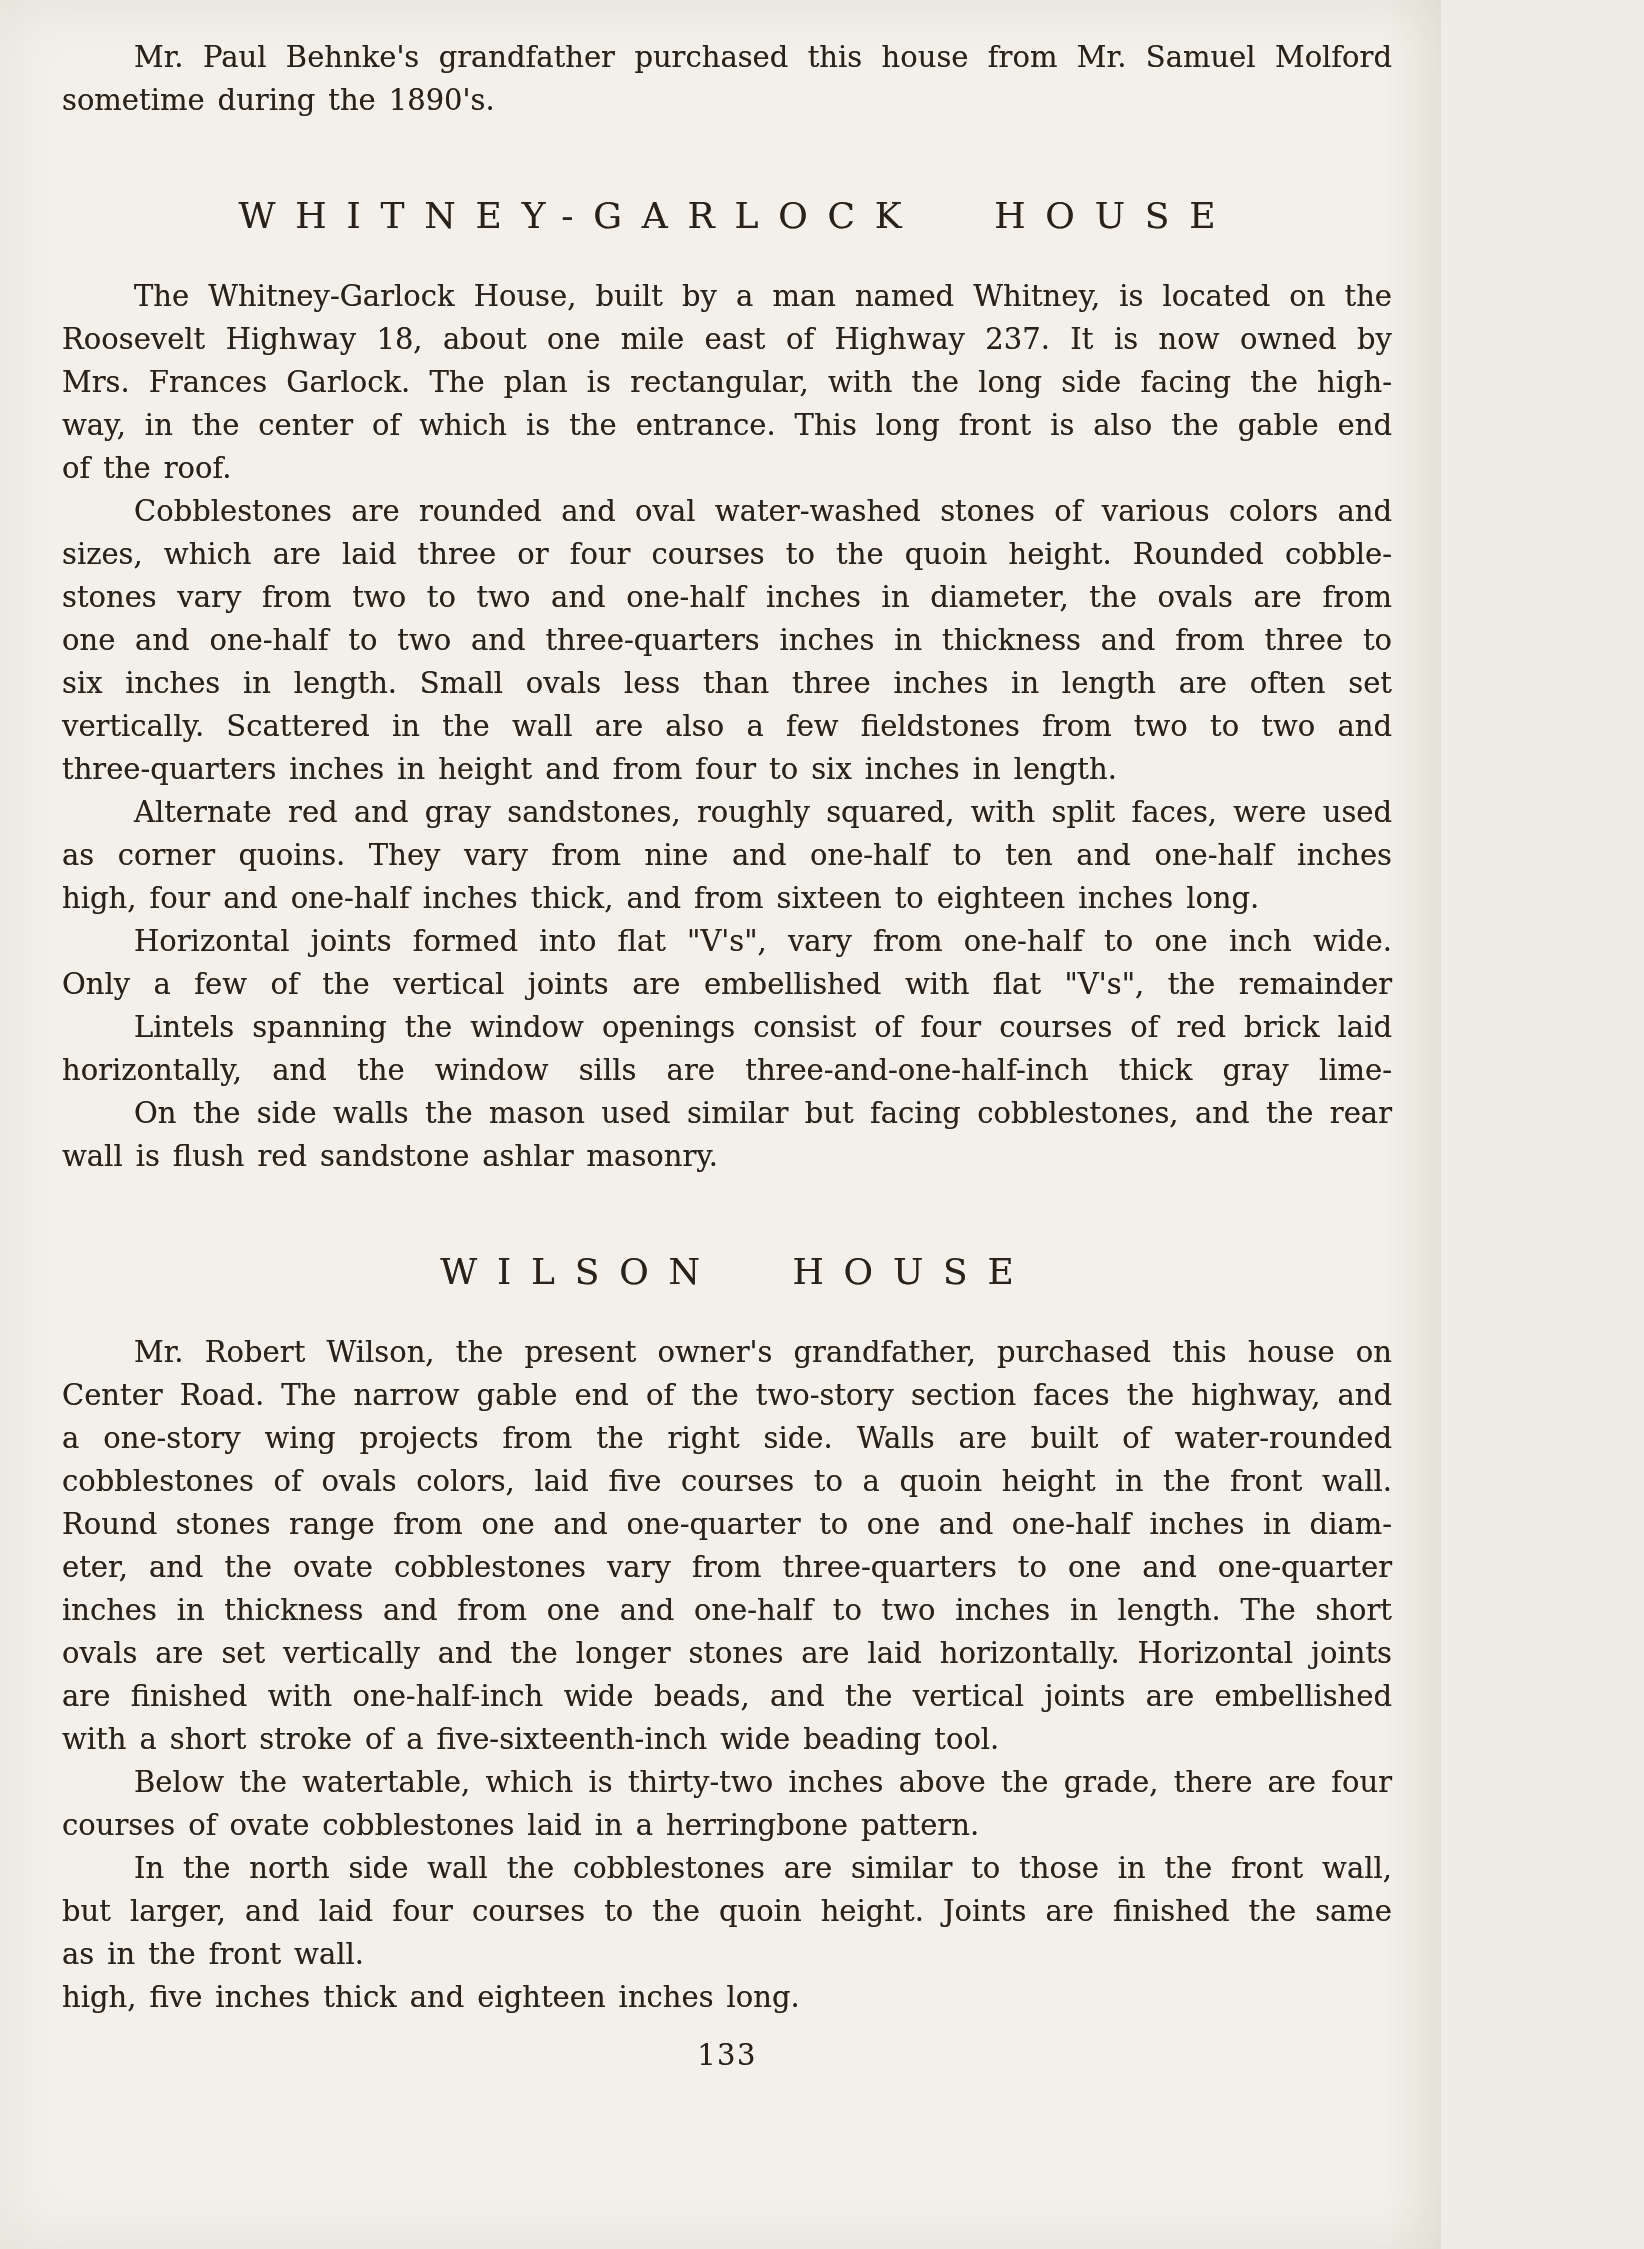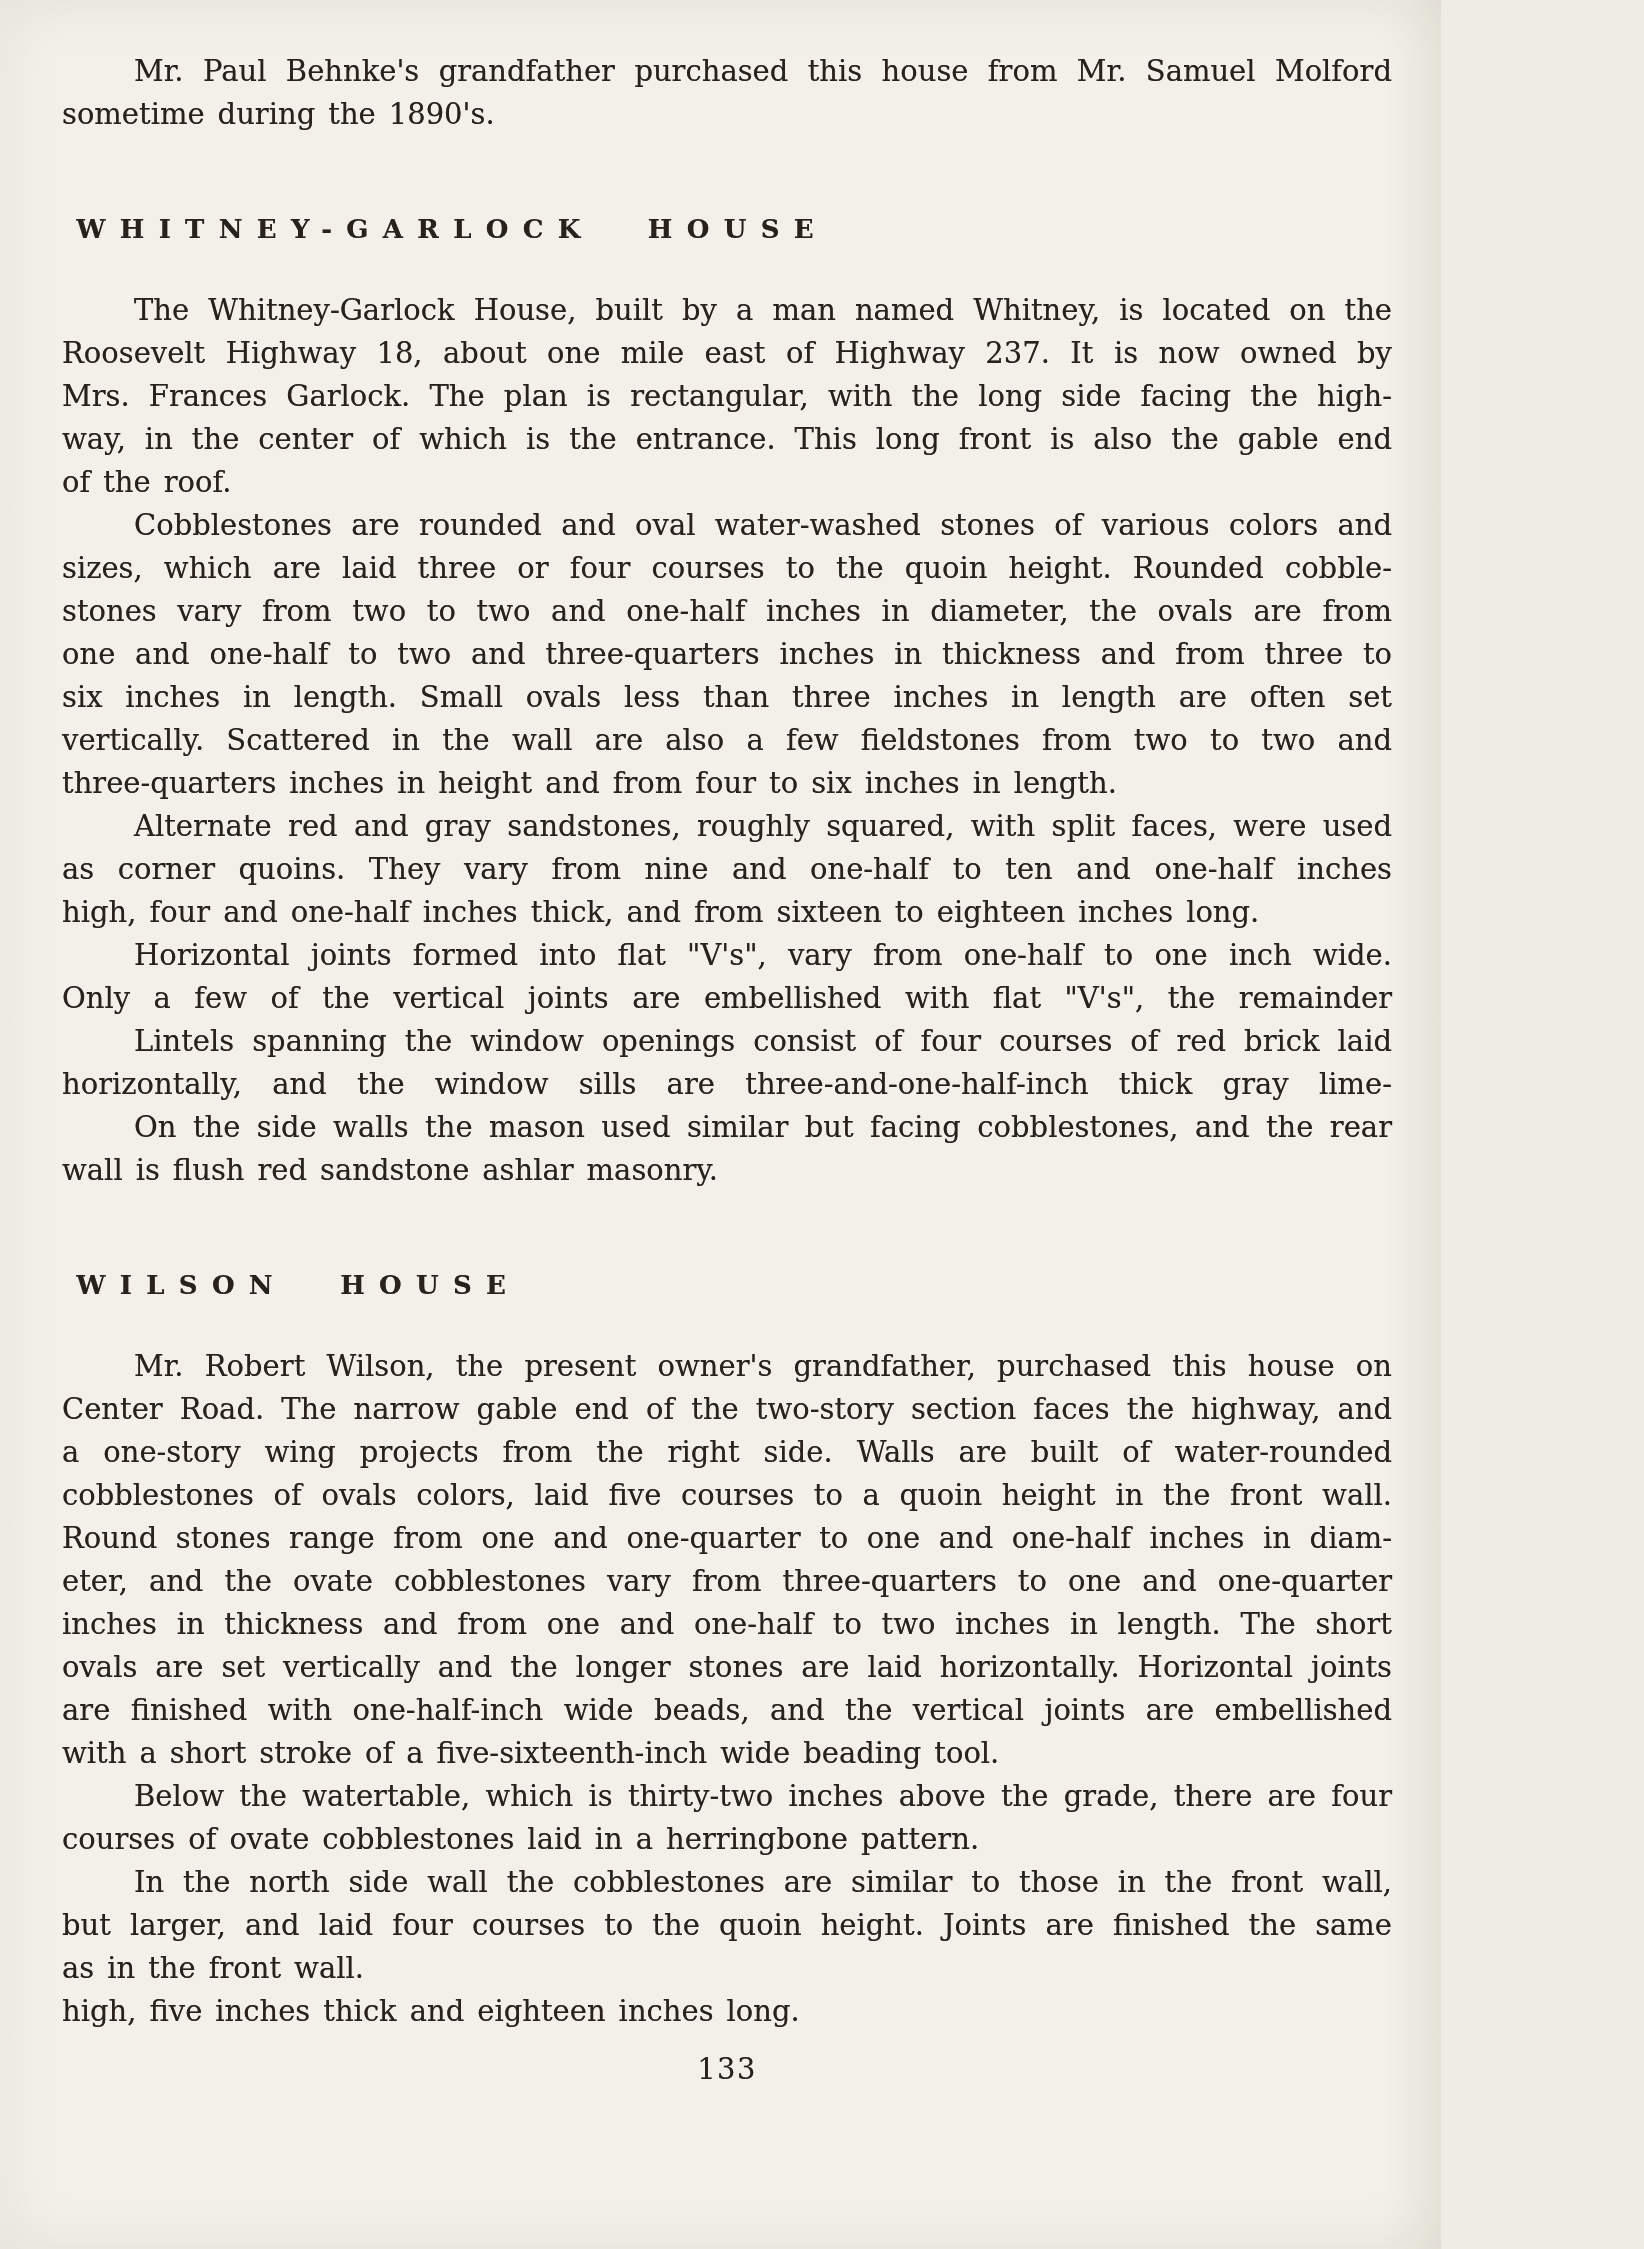--- a/index.html
+++ b/index.html
@@ -7,43 +7,44 @@
     padding: 0;
     background: #eeece4;
   }
   .page {
     position: relative;
     width: 1441px;
     height: 2250px;
     box-sizing: border-box;
     background: linear-gradient(90deg, #f4f2eb 0px, #f2f0e9 19px, #f2f0e9 96%, #ebe9e0 100%);
     box-shadow: inset 0 0 57px rgba(120,110,90,0.12);
-    padding: 50px 49px 0 62px;
+    padding: 36px 49px 0 62px;
     font-family: "DejaVu Serif", "Liberation Serif", serif;
     color: #29221a;
     overflow: hidden;
   }
   .body-text {
     font-size: 29px;
     line-height: 43px;
     word-spacing: 3.8px;
     text-shadow: 0 0 0.5px rgba(45,34,22,0.55);
   }
   .para { margin: 0; }
   .ln {
     text-align: justify;
     text-align-last: justify;
     white-space: normal;
   }
   .ln.last { text-align-last: left; }
   .ln.first { text-indent: 72px; }
   .heading {
-    font-size: 26px;
+    font-size: 36px;
     line-height: 43px;
-    font-weight: bold;
+    font-weight: normal;
+    text-align: center;
     letter-spacing: 0.55em;
     word-spacing: 1.15em;
     margin: 72px 0 38px 0;
     text-indent: 0.55em; 
     text-shadow: 0 0 0.5px rgba(45,34,22,0.55);
   }
   .page-number {
     text-align: center;
     font-size: 29px;
     line-height: 43px;

